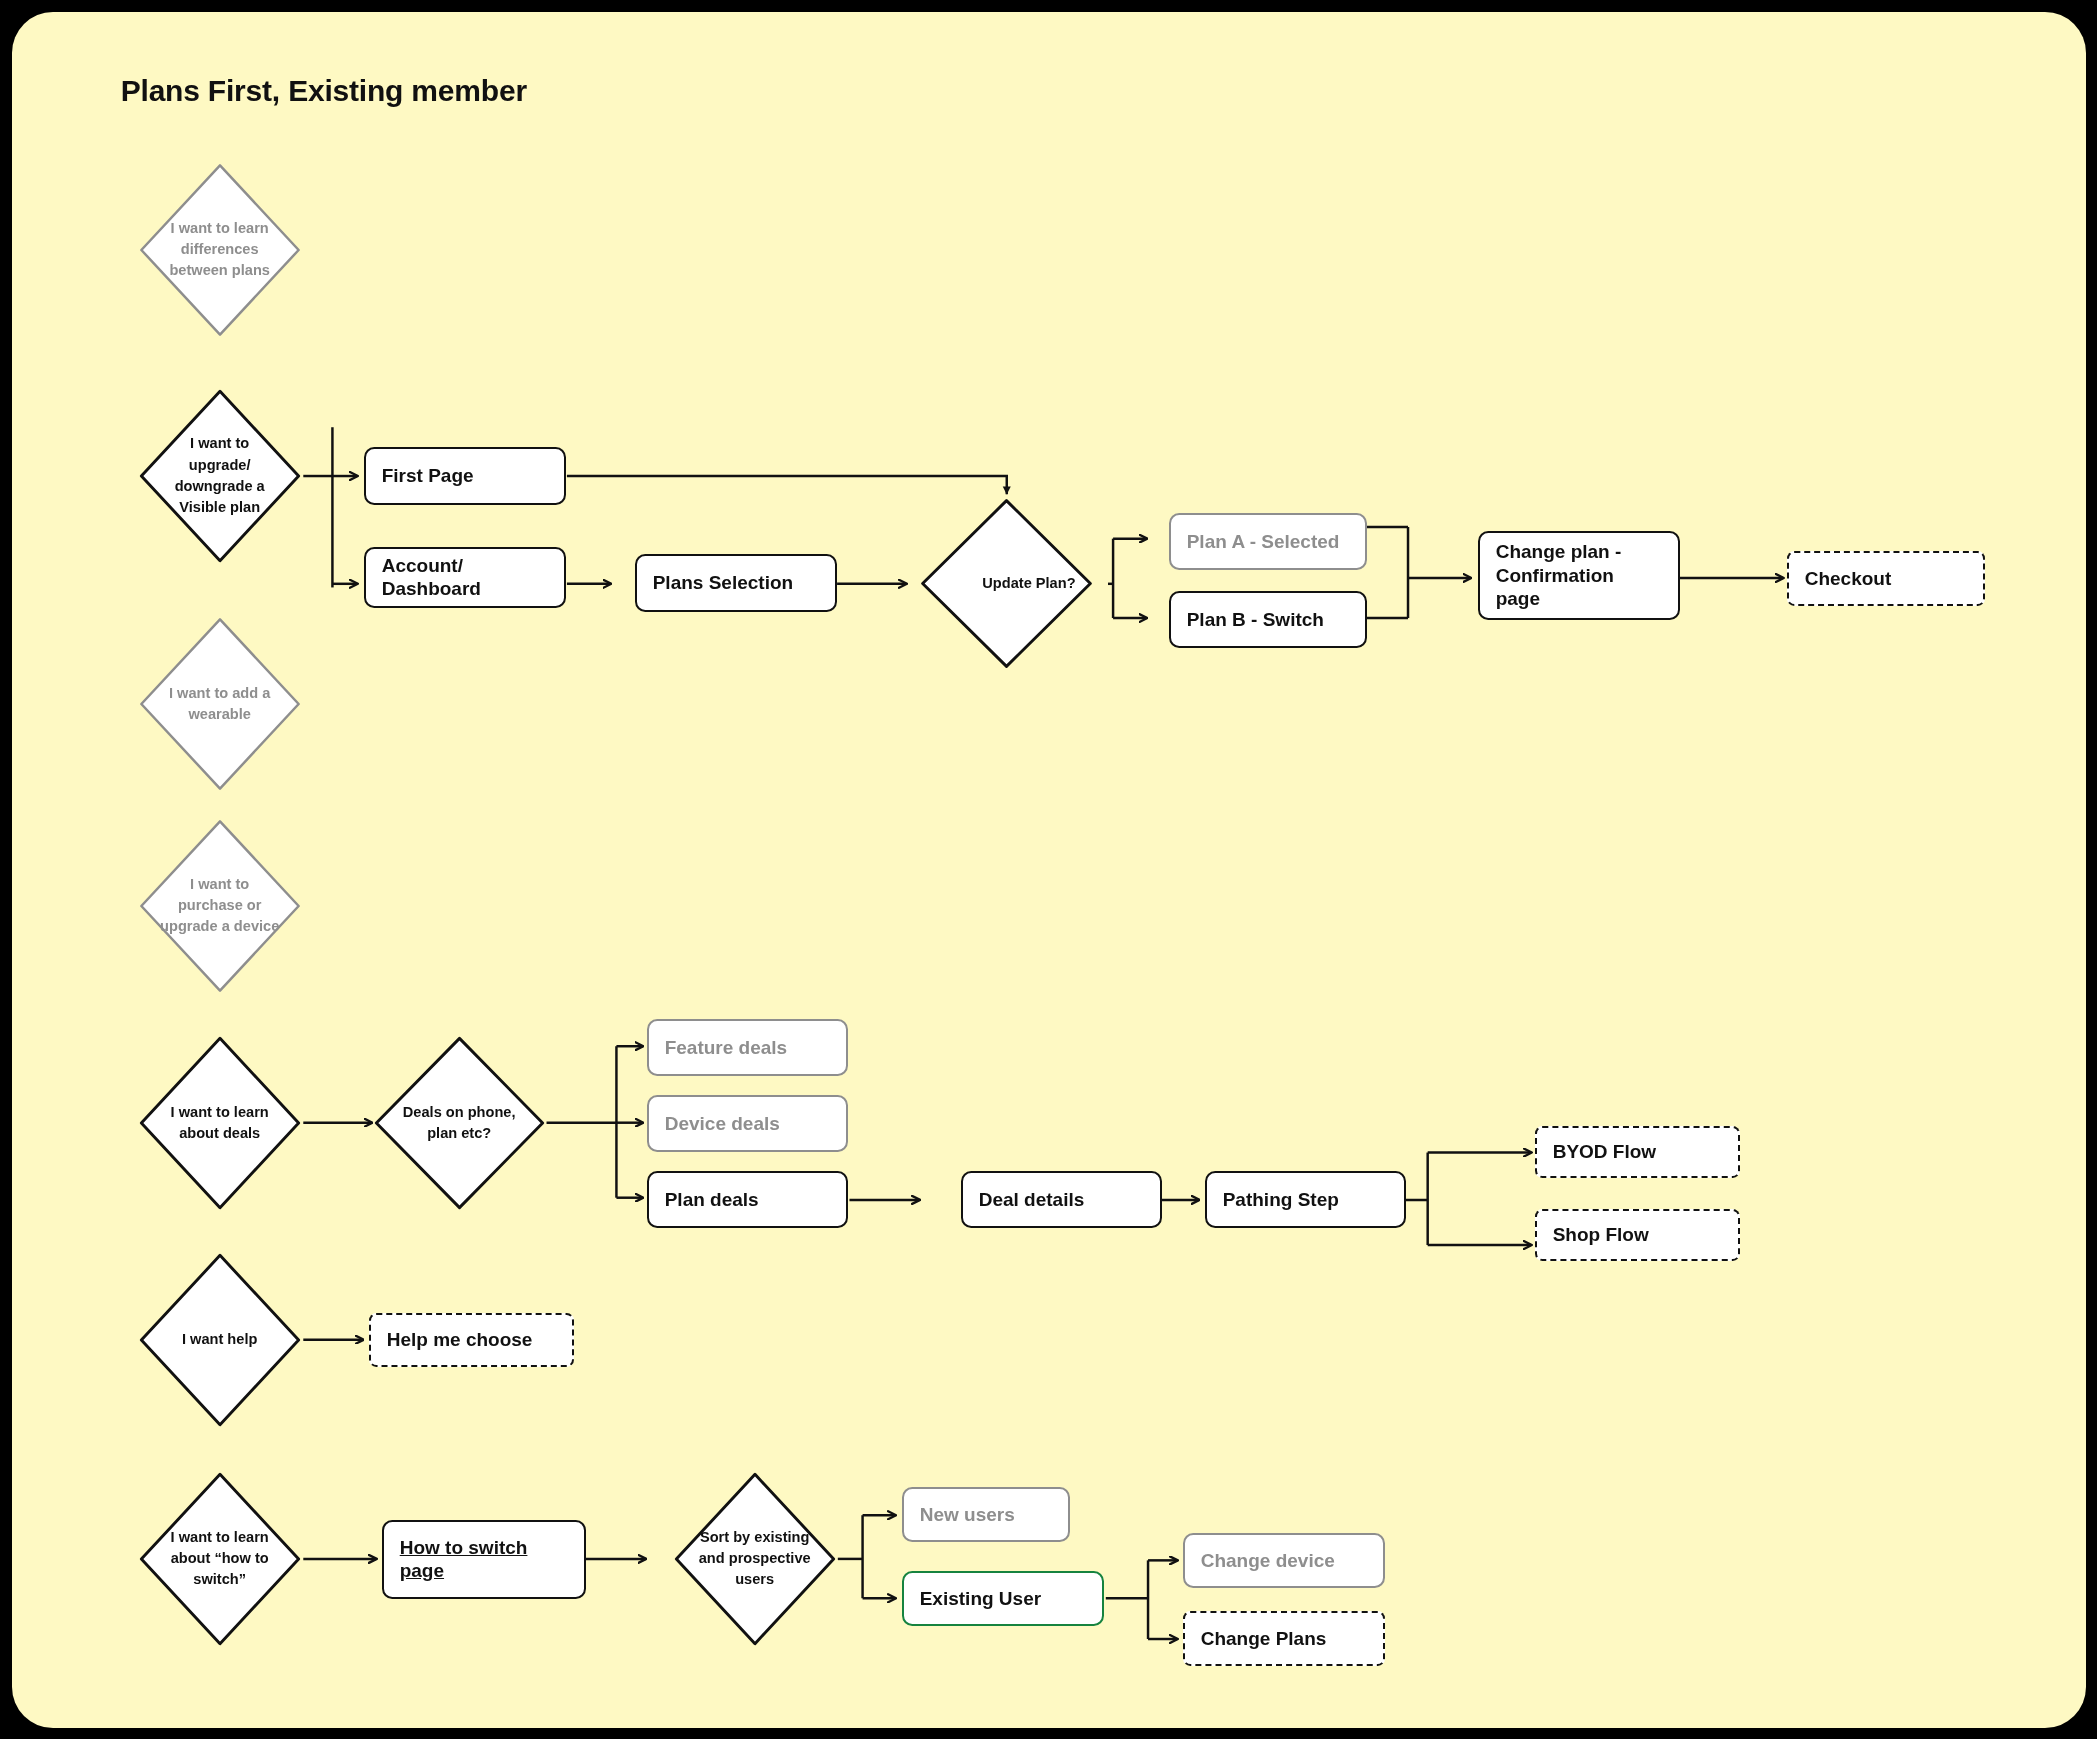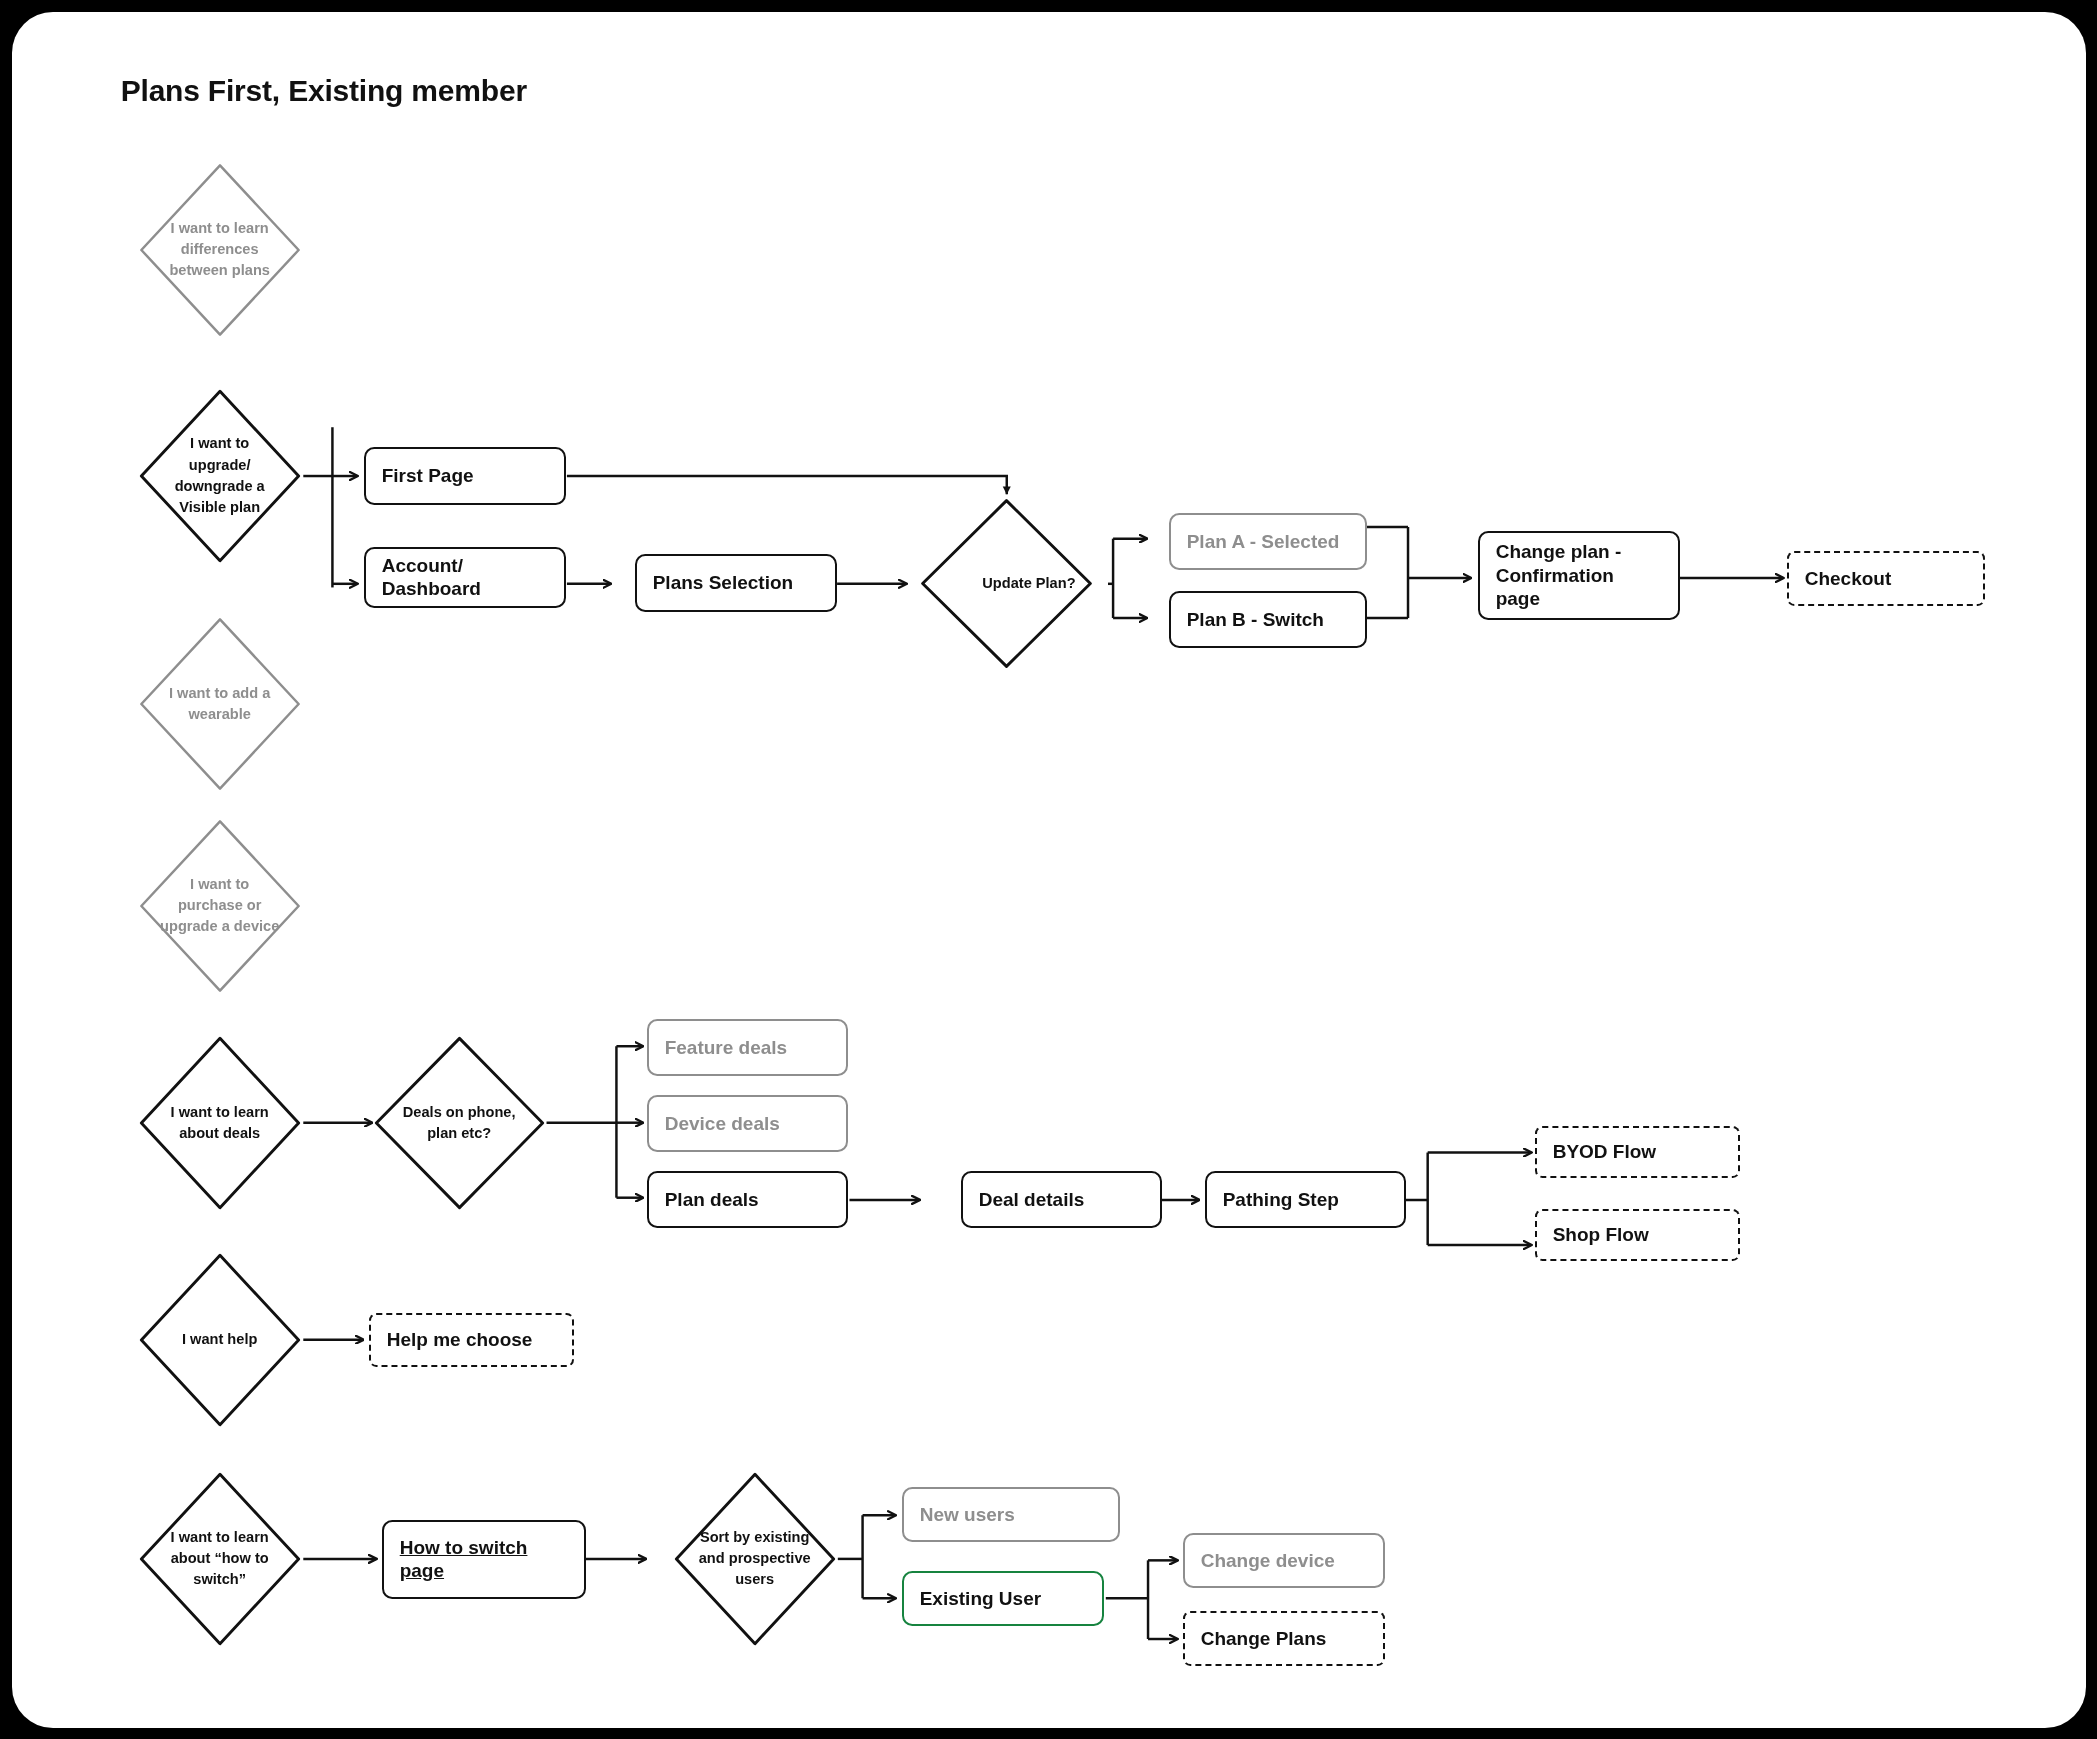--- a/index.html
+++ b/index.html
@@ -5,21 +5,21 @@
 <style>
   html,body{margin:0;padding:0;background:#000;}
   body{
     width:2097px;height:1739px;
     font-family:"Liberation Sans","DejaVu Sans",sans-serif;
     overflow:hidden;
   }
   #canvas{
     position:absolute;left:11.7px;top:11.7px;
     width:2074px;height:1716px;
-    background:#ffffff;
+    background:#fef9c3;
     border-radius:41px;
     overflow:hidden;
   }
   #stage{position:absolute;left:0;top:0;width:2074px;height:1716px;}
 
   #wires{position:absolute;left:0;top:0;width:2074px;height:1716px;pointer-events:none;}
 
   .page-title{
     position:absolute;
     left:109px;top:62px;
@@ -269,21 +269,21 @@
     </div>
 
     <div class="node box dashed" style="left:357px;top:1301px;width:205px;height:54px;">
       <span>Help me choose</span>
     </div>
 
     <div class="node box" style="left:370px;top:1508px;width:204px;height:79px;text-decoration:underline;">
       <span>How to switch page</span>
     </div>
 
-    <div class="node box muted" style="left:890px;top:1475px;width:218px;height:55px;">
+    <div class="node box muted" style="left:890px;top:1475px;width:168px;height:55px;">
       <span>New users</span>
     </div>
 
     <div class="node box green" style="left:890px;top:1559px;width:202px;height:55px;">
       <span>Existing User</span>
     </div>
 
     <div class="node box muted" style="left:1171px;top:1521px;width:202px;height:55px;">
       <span>Change device</span>
     </div>

